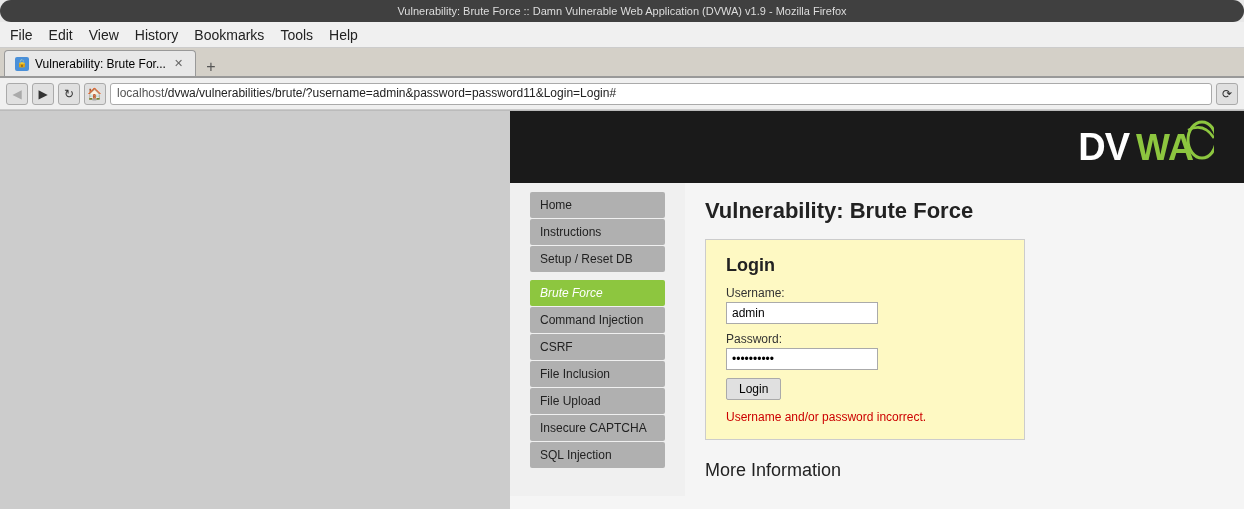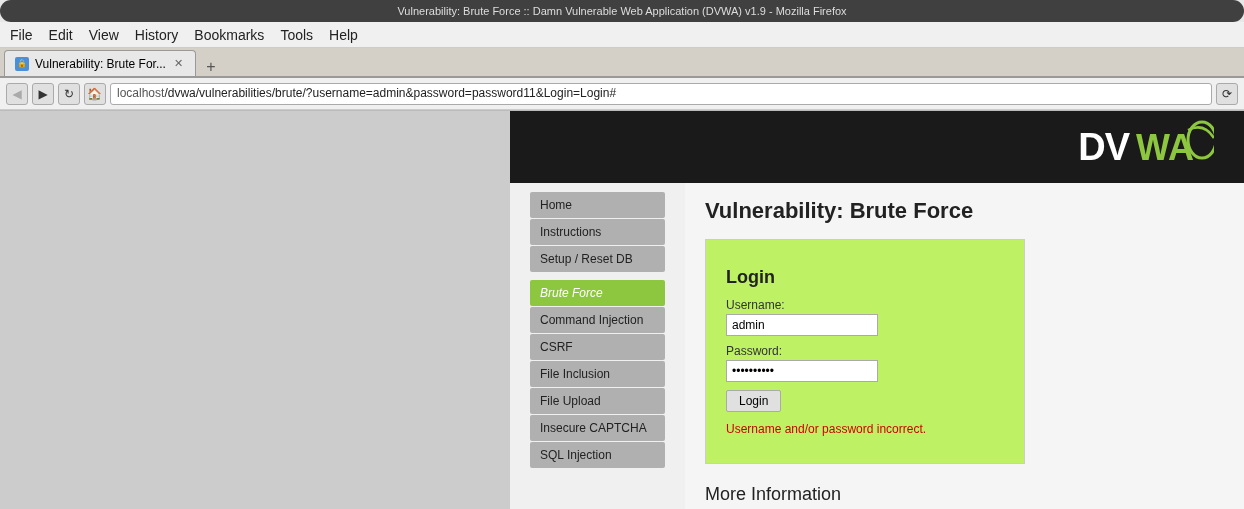--- a/index.html
+++ b/index.html
@@ -40,21 +40,21 @@
     .dvwa-sidebar { width: 175px; flex-shrink: 0; background: #f0f0f0; padding: 8px 16px; }
     .nav-link { display: block; padding: 6px 10px; color: #222; text-decoration: none; background: #b0b0b0; margin: 1px 4px; font-size: 12px; border-radius: 2px; cursor: pointer; }
     .nav-link.active { background: #8dc63f; color: white; font-style: italic; }
     .nav-spacer { height: 6px; }
 
     
     .dvwa-main { flex: 1; padding: 15px 20px; }
     .page-title { font-size: 22px; font-weight: bold; color: #222; margin-bottom: 15px; }
 
     
-    .login-box { border: 1px solid #ccc; background: #bef264; padding: 27px 20px; width: 320px; }
+    .login-box { border: 1px solid #ccc; background: #fef9c3; padding: 15px 20px; width: 320px; }
     .login-title { font-size: 18px; font-weight: bold; margin-bottom: 10px; color: #222; }
     .form-label { font-size: 12px; color: #333; margin-bottom: 2px; }
     .form-input { display: block; width: 152px; border: 1px solid #aaa; padding: 3px 5px; font-size: 12px; margin-bottom: 8px; }
     .login-btn { background: #e0e0e0; border: 1px solid #aaa; padding: 3px 12px; font-size: 12px; cursor: pointer; border-radius: 2px; }
     .error-msg { color: #cc0000; font-size: 12px; margin-top: 10px; }
 
     .more-info-title { font-size: 18px; font-weight: normal; margin-top: 20px; color: #222; }
 
     
     .logo-container { display: flex; align-items: center; }

